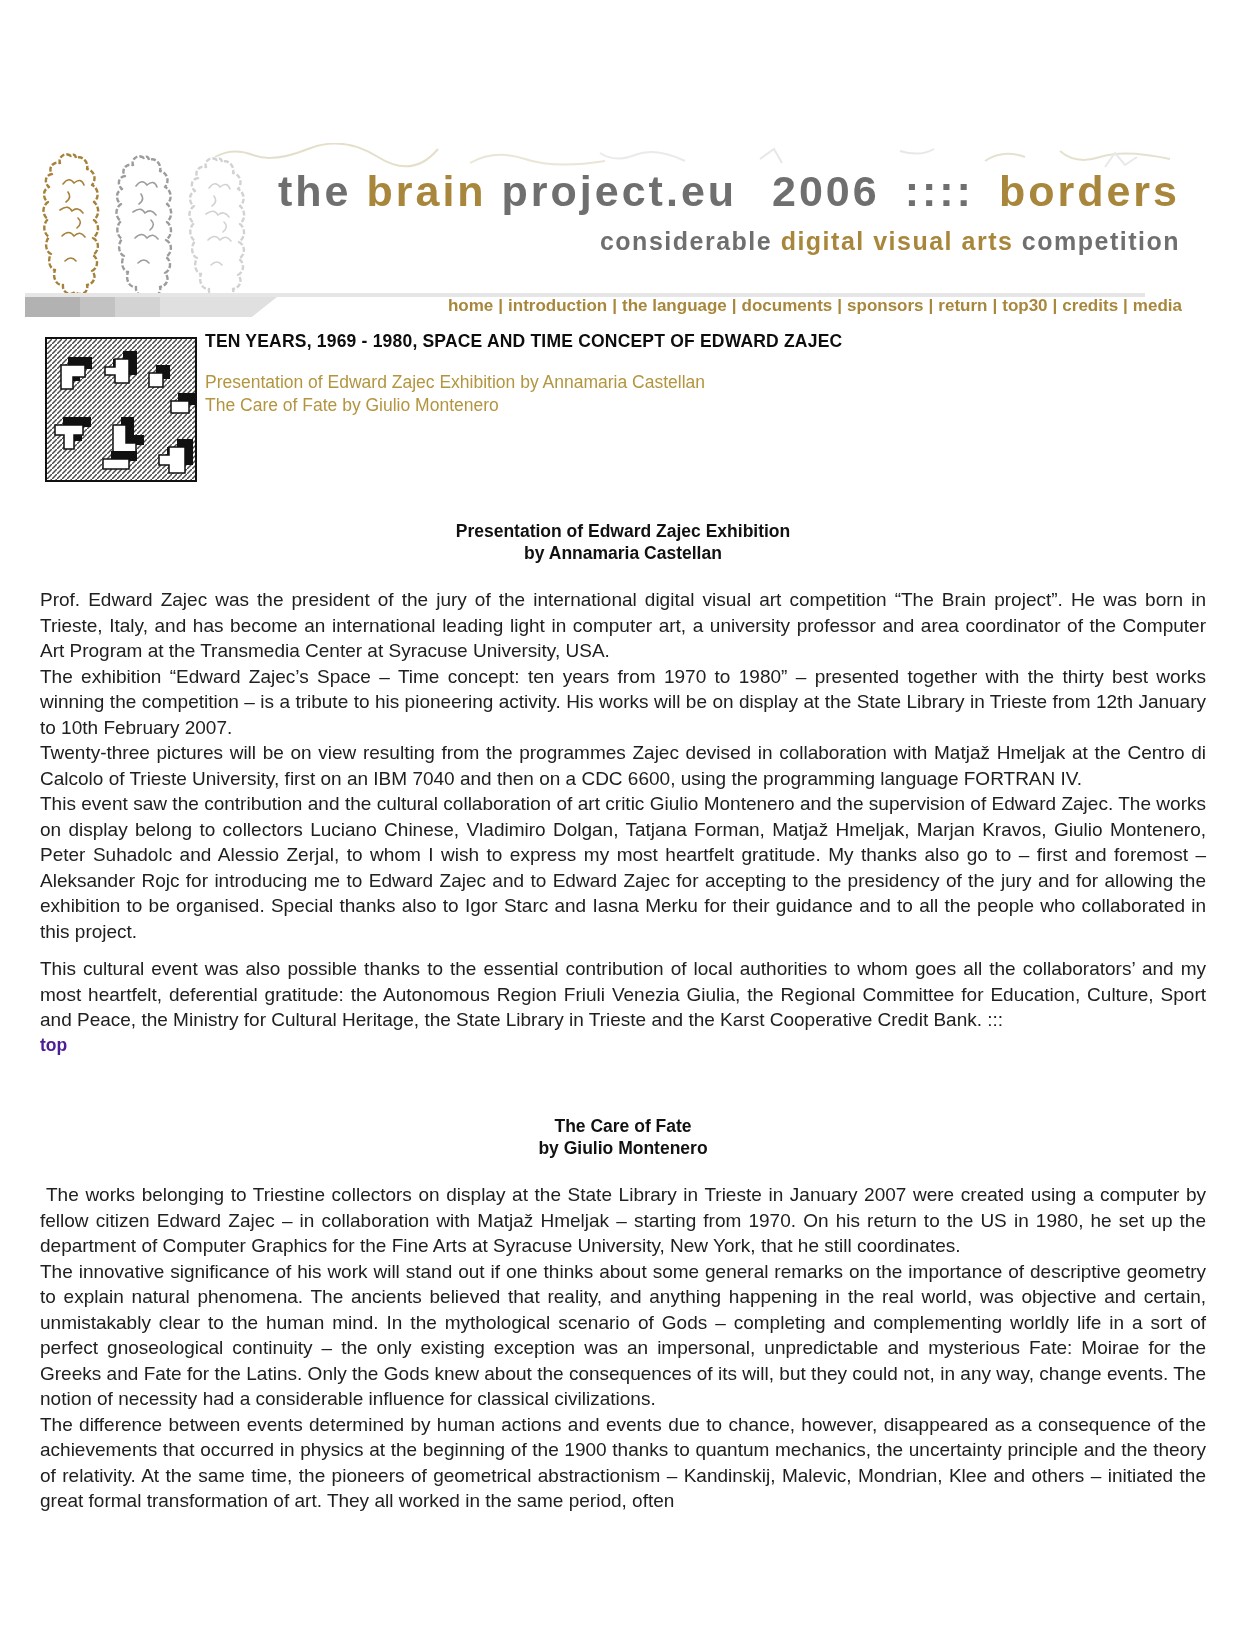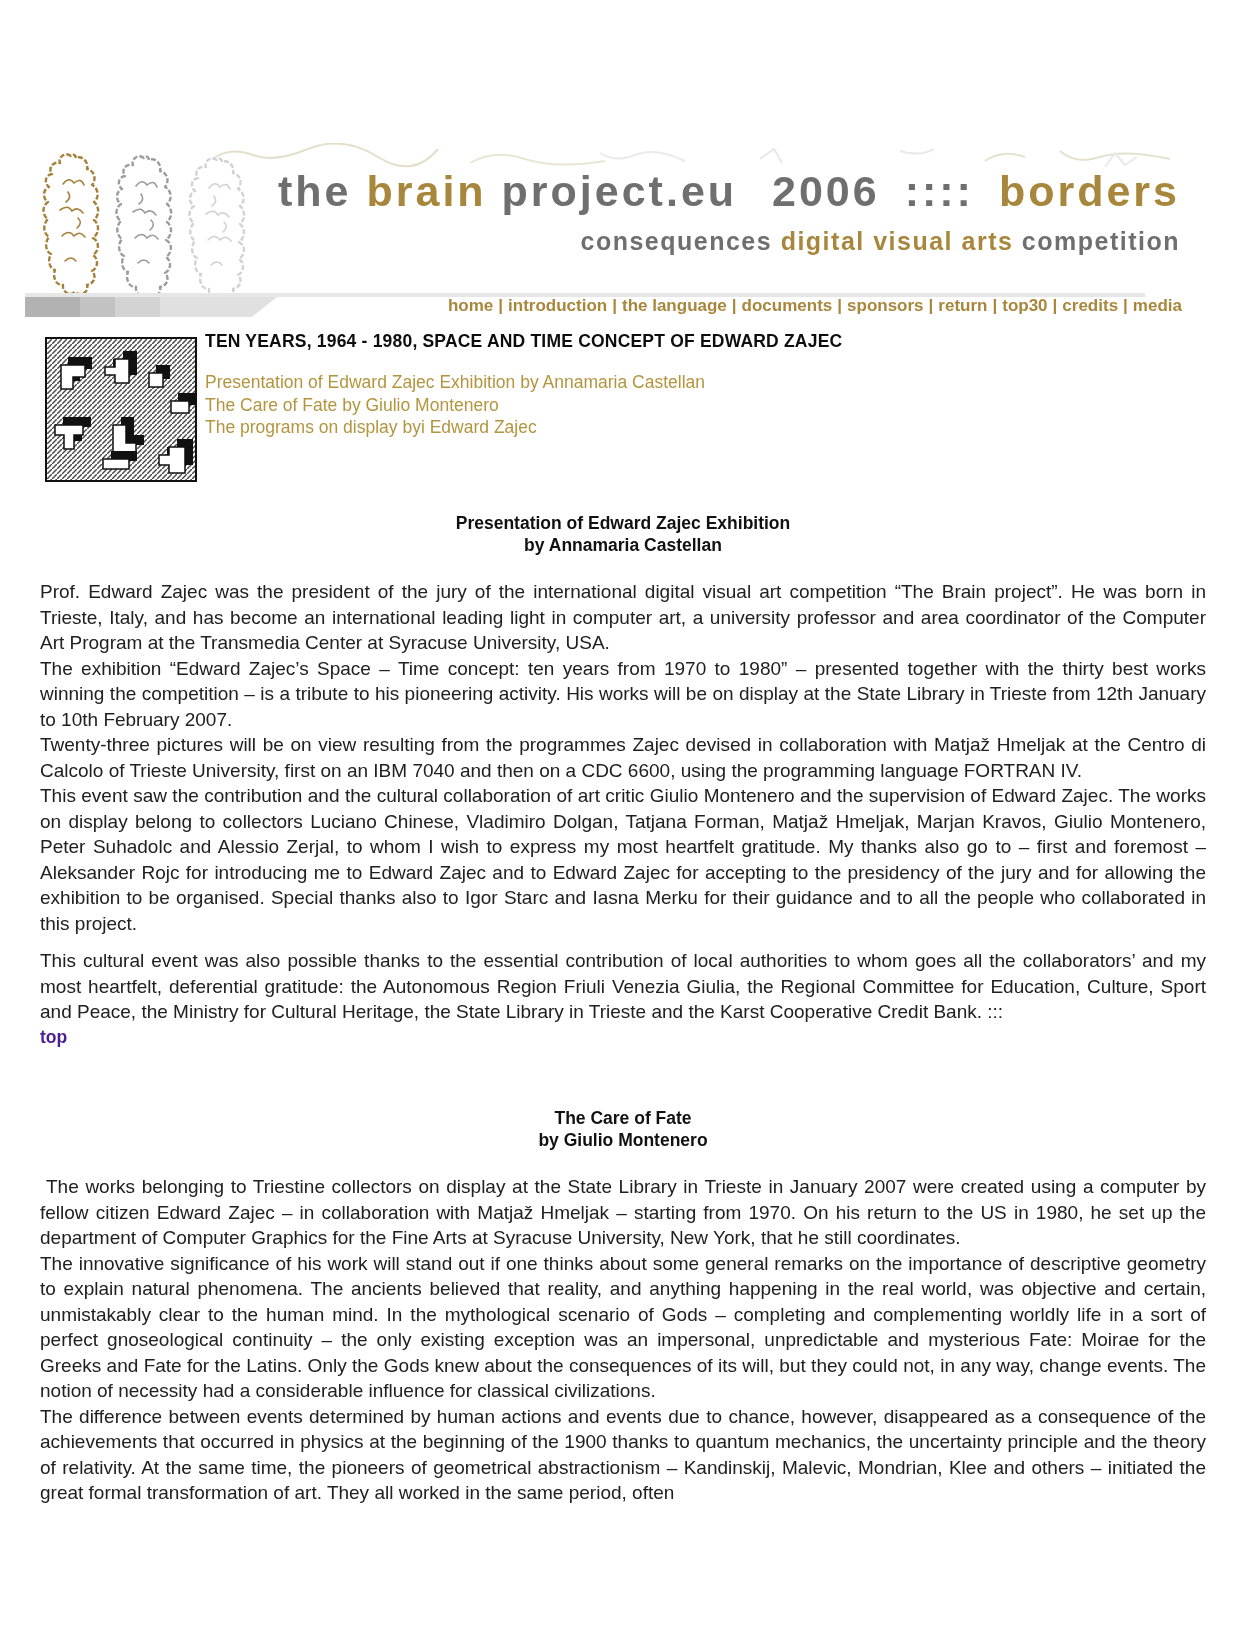--- a/index.html
+++ b/index.html
@@ -29,21 +29,21 @@
   .nav .sep { padding:0 5px; }
 
   
   .thumb { position:absolute; left:45px; top:337px; width:148px; height:141px; border:2px solid #111; background:#fff; cursor:pointer; }
   .article-title { position:absolute; left:205px; top:331px; font-size:17.5px; font-weight:bold; color:#0d0d0d; letter-spacing:.2px; }
   .toc { position:absolute; left:205px; top:371px; font-size:17.5px; line-height:22.5px; }
   .toc a { display:block; color:#b3953f; text-decoration:none; cursor:pointer; }
 
   
   .main { position:absolute; left:40px; top:505px; width:1166px; }
-  .section-heading { text-align:center; font-size:17.5px; font-weight:bold; color:#111; line-height:21.5px; margin:8px 0 23px 0; }
+  .section-heading { text-align:center; font-size:17.5px; font-weight:bold; color:#111; line-height:21.5px; margin:16px 0 23px 0; }
   .main p.body { margin:0; font-size:19px; line-height:25.5px; text-align:justify; color:#202020; }
   .main p.spaced { margin-top:12px; }
   .main p.indent-first { text-indent:6px; }
   .top-link { display:inline-block; margin-top:0; font-size:17.5px; line-height:25.5px; font-weight:bold; color:#4c1d95; text-decoration:none; cursor:pointer; }
   .section2-heading { margin-top:58px; }
 </style>
 </head>
 <body>
 
 <div class="page">
@@ -72,21 +72,21 @@
   <div class="brand">
     <div class="brand-title">
       <span class="gray">the</span>
       <span class="gold">brain</span>
       <span class="gray">project.eu</span>
       <span class="gray year">2006</span>
       <span class="gray colons">::::</span>
       <span class="gold">borders</span>
     </div>
     <div class="brand-sub">
-      <span class="gray">consequences</span>
+      <span class="gray">considerable</span>
       <span class="gold">digital visual arts</span>
       <span class="gray">competition</span>
     </div>
   </div>
 
   <div class="topline"></div>
   <div class="graybar"></div>
 
   <div class="nav">
     <a>home</a><span class="sep">|</span><a>introduction</a><span class="sep">|</span><a>the language</a><span class="sep">|</span><a>documents</a><span class="sep">|</span><a>sponsors</a><span class="sep">|</span><a>return</a><span class="sep">|</span><a>top30</a><span class="sep">|</span><a>credits</a><span class="sep">|</span><a>media</a>
@@ -129,25 +129,24 @@
         <path d="M0,0 h18 v12 h-18 z" transform="translate(7,-8)" fill="#111"></path>
         <path d="M0,0 h18 v12 h-18 z" fill="#fff" stroke="#111" stroke-width="1.5"></path>
       </g>
       <g transform="translate(56,120)">
         <path d="M0,0 h26 v10 h-26 z" transform="translate(8,-8)" fill="#111"></path>
         <path d="M0,0 h26 v10 h-26 z" fill="#fff" stroke="#111" stroke-width="1.5"></path>
       </g>
     </svg>
   </div>
 
-  <div class="article-title">TEN YEARS, 1964 - 1980, SPACE AND TIME CONCEPT OF EDWARD ZAJEC</div>
+  <div class="article-title">TEN YEARS, 1969 - 1980, SPACE AND TIME CONCEPT OF EDWARD ZAJEC</div>
   <div class="toc">
     <a>Presentation of Edward Zajec Exhibition by Annamaria Castellan</a>
     <a>The Care of Fate by Giulio Montenero</a>
-    <a>The programs on display byi Edward Zajec</a>
   </div>
 
   <div class="main">
 
     <h2 class="section-heading">
       <span>Presentation of Edward Zajec Exhibition</span><br>
       <span>by Annamaria Castellan</span>
     </h2>
 
     <p class="body">Prof. Edward Zajec was the president of the jury of the international digital visual art competition “The Brain project”. He was born in Trieste, Italy, and has become an international leading light in computer art, a university professor and area coordinator of the Computer Art Program at the Transmedia Center at Syracuse University, USA.</p>

